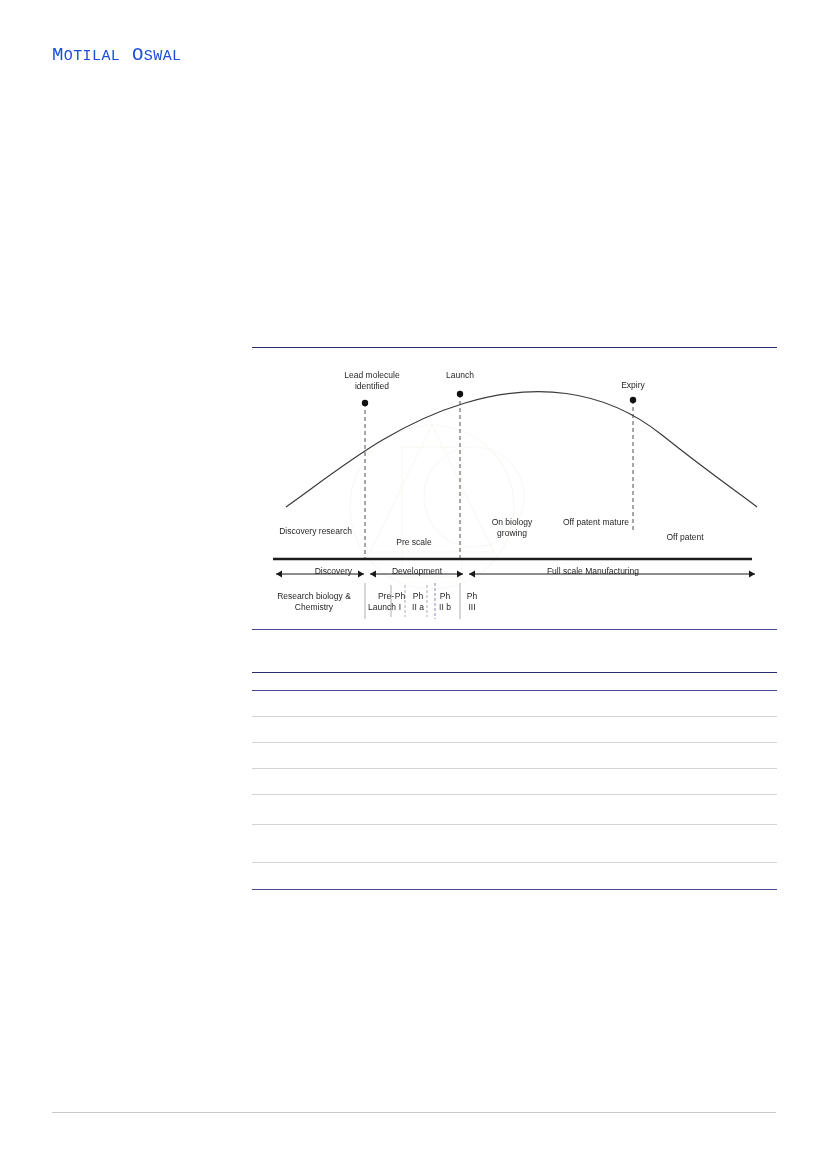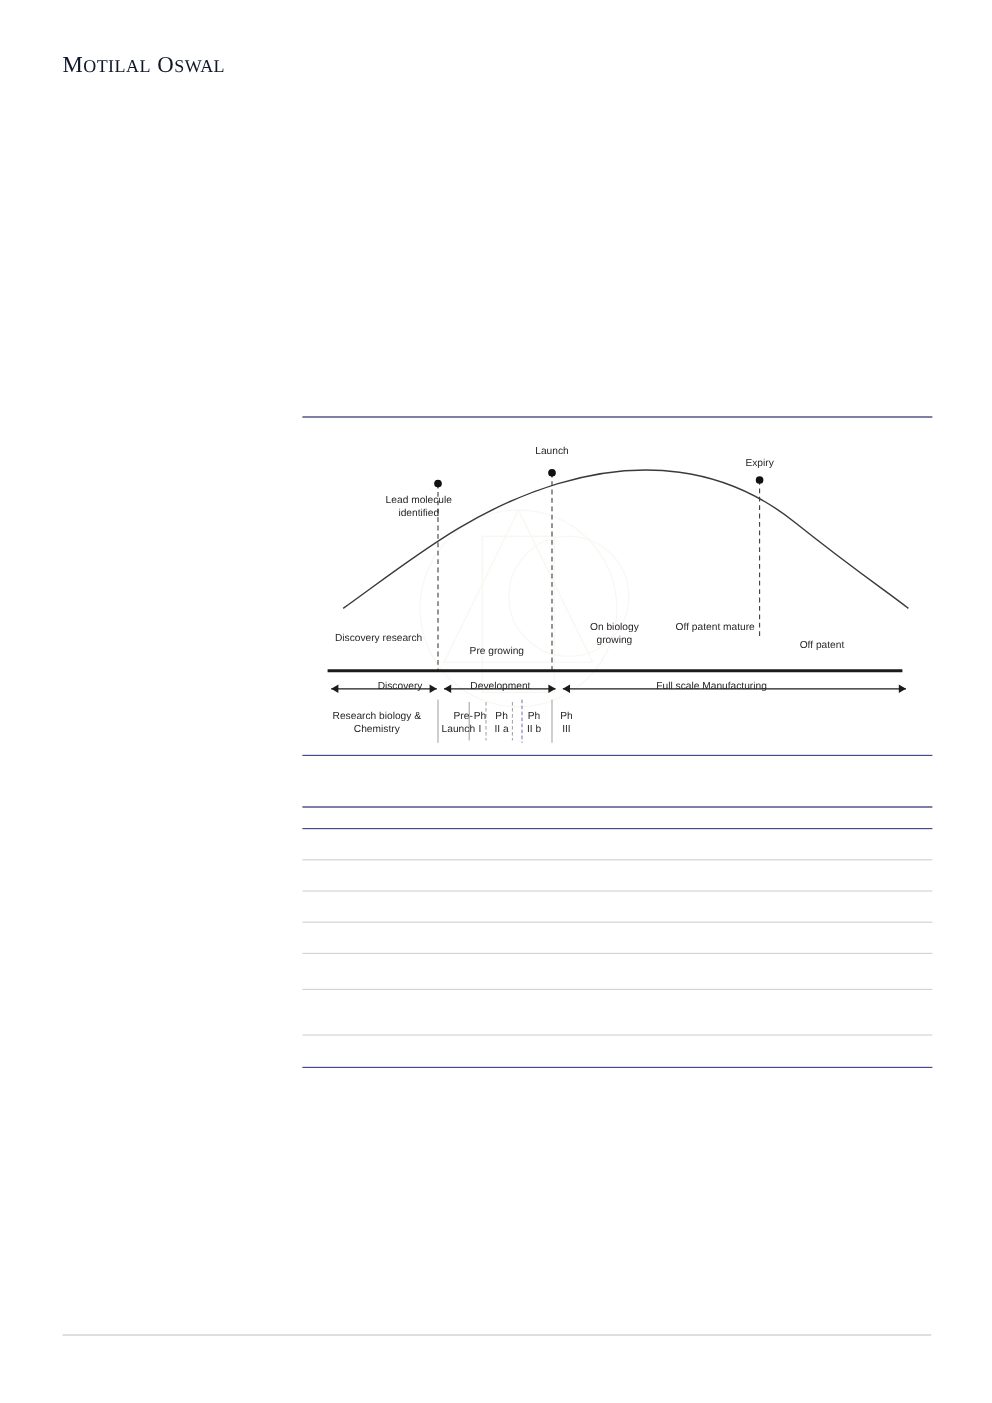--- a/index.html
+++ b/index.html
@@ -14,24 +14,24 @@
     font-family: "Liberation Sans", sans-serif;
     color: #231f20;
     overflow: hidden;
   }
 
   
   .brand {
     position: absolute;
     left: 52px;
     top: 44px;
-    font-family: Liberation Serif, serif;
+    font-family: Liberation Mono, monospace;
     font-size: 19px;
     letter-spacing: 0.4px;
-    color: #0f172a;
+    color: #1d4ed8;
     white-space: nowrap;
   }
   .brand .cap { font-size: 19px; }
   .brand .sc { font-size: 15px; }
 
   
   .figure {
     position: absolute;
     left: 252px;
     top: 347px;
@@ -146,36 +146,36 @@
     <g stroke="#9a9a9a" stroke-width="0.8">
       <line x1="113" y1="236" x2="113" y2="272"></line>
       <line x1="139" y1="238" x2="139" y2="270"></line>
       <line x1="153" y1="238" x2="153" y2="270" stroke-dasharray="3,2"></line>
       <line x1="175" y1="238" x2="175" y2="270" stroke-dasharray="3,2"></line>
       <line x1="183" y1="236" x2="183" y2="272" stroke="#6a6ab0" stroke-dasharray="3,2"></line>
       <line x1="208" y1="236" x2="208" y2="272"></line>
     </g>
   </svg>
 
-  <div class="fig-label center" style="left:41px; top:23px; width:112px;margin-top:41px;">
+  <div class="fig-label center" style="left:64px; top:23px; width:112px;">
     <span>Lead molecule</span><br>
     <span>identified</span>
   </div>
   <div class="fig-label center" style="left:167px; top:23px; width:82px;">
     <span>Launch</span>
   </div>
   <div class="fig-label center" style="left:341px; top:33px; width:80px;">
     <span>Expiry</span>
   </div>
 
   <div class="fig-label center" style="left:11px; top:179px; width:105px;">
     <span>Discovery research</span>
   </div>
   <div class="fig-label center" style="left:120px; top:190px; width:84px;">
-    <span>Pre growing</span>
+    <span>Pre scale</span>
   </div>
   <div class="fig-label center" style="left:220px; top:170px; width:80px;">
     <span>On biology</span><br>
     <span>growing</span>
   </div>
   <div class="fig-label center" style="left:288px; top:170px; width:112px;">
     <span>Off patent mature</span>
   </div>
   <div class="fig-label center" style="left:392px; top:185px; width:82px;">
     <span>Off patent</span>

